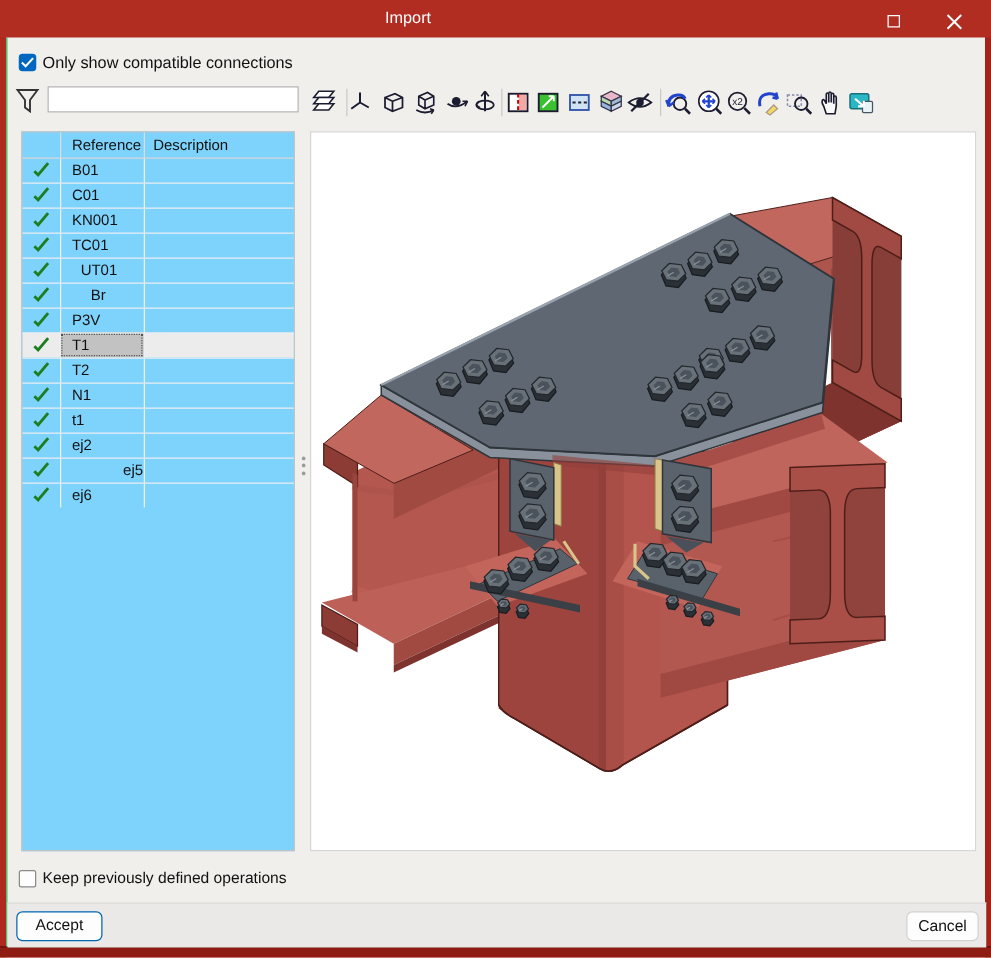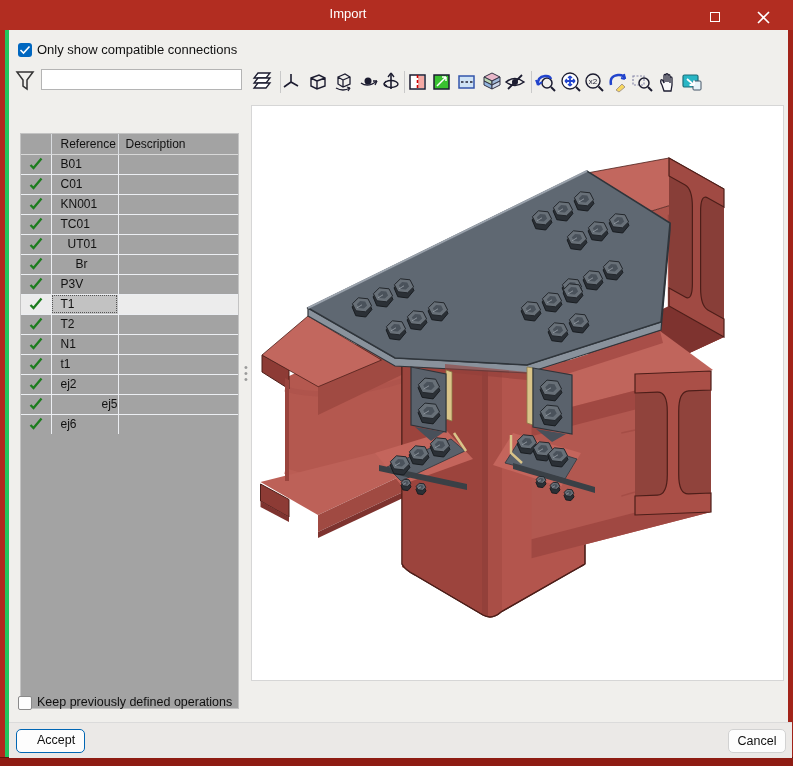--- a/index.html
+++ b/index.html
@@ -1,22 +1,22 @@
 <!DOCTYPE html>
 <html><head><meta charset="utf-8"><style>*{margin:0;padding:0;box-sizing:border-box;}body{width:793px;height:766px;background:#b12c21;font-family:"Liberation Sans",sans-serif;overflow:hidden;position:relative;}.abs{position:absolute;}</style></head><body>
 <div class="abs" style="left:0;top:0;width:793px;height:30px;background:#b22d21;"></div>
 <div class="abs" style="left:0;top:30px;width:5px;height:736px;background:#b0291e;"></div>
 <div class="abs" style="left:788px;top:30px;width:5px;height:736px;background:#a22319;"></div>
 <div class="abs" style="left:0;top:757px;width:793px;height:9px;background:#8e1c13;border-top:1px solid #63100a;"></div>
-<div class="abs" style="left:308px;top:0;width:80px;height:30px;color:#fff;font-size:13px;text-align:center;line-height:28px;">Import</div>
+<div class="abs" style="left:308px;top:0;width:80px;height:30px;color:#fff;font-size:13px;line-height:28px;">Import</div>
 <div class="abs" style="left:710px;top:12px;width:10px;height:10px;border:1.6px solid #fff;"></div>
 <svg class="abs" style="left:757px;top:11px;" width="13" height="13" viewBox="0 0 13 13">
     <path d="M1 1 L12 12 M12 1 L1 12" stroke="#fff" stroke-width="1.6"></path>
   </svg>
-<div class="abs" style="left:5px;top:30px;width:783px;height:727px;background:#f0efec;border-left:4px solid #22c55e;">
+<div class="abs" style="left:5px;top:30px;width:783px;height:727px;background:#f0efec;border-left:1px solid #22c55e;">
     <div class="abs" style="left:9px;top:13px;width:14px;height:14px;background:#0067c0;border-radius:3px;"></div>
     <svg class="abs" style="left:10px;top:15px;" width="12" height="10" viewBox="0 0 12 10">
       <path d="M1.5 5 L4.5 8 L10.5 1.5" stroke="#fff" stroke-width="1.6" fill="none"></path>
     </svg>
     <div class="abs" style="left:28px;top:12px;font-size:13px;color:#111;">Only show compatible connections</div>
     <svg class="abs" style="left:6px;top:40px;" width="20" height="22" viewBox="0 0 20 22">
       <path d="M2 2 L18 2 L12 10 L12 19 L8 16 L8 10 Z" fill="none" stroke="#333" stroke-width="1.5"></path>
     </svg>
     <div class="abs" style="left:32px;top:39px;width:201px;height:21px;background:#fff;border:1px solid #b4b4b4;"></div>
     <div class="abs" style="left:271px;top:41px;width:1px;height:22px;background:#c9c9c9;"></div>
@@ -102,21 +102,21 @@
         <path d="M17 16 L21 20" stroke="#1c1c30" stroke-width="2"></path>
       </svg></div>
     <div class="abs" style="left:647px;top:41px;"><svg width="22" height="22" viewBox="0 0 22 22">
         <path d="M8 20 L6 14 Q4 11 5 9 Q6 8 7 10 L8 12 L8 5 Q8 3.4 9 3.4 Q10 3.4 10 5 L10 11 L10 4 Q10 2.6 11 2.6 Q12 2.6 12 4 L12 11 L12 5 Q12 3.6 13 3.6 Q14 3.6 14 5.2 L14 12 L14 7 Q14 5.8 15 5.8 Q16 5.8 16 7 L16 14 L15 20 Z" fill="#fafafa" stroke="#1c1c30" stroke-width="1.3"></path>
       </svg></div>
     <div class="abs" style="left:672px;top:41px;"><svg width="22" height="22" viewBox="0 0 22 22">
         <rect x="2" y="4" width="15" height="12" rx="1.5" fill="#29b6c5" stroke="#1c6f7a" stroke-width="1.2"></rect>
         <rect x="12" y="10" width="8" height="9" rx="1" fill="#e8f4f8" stroke="#456" stroke-width="1"></rect>
         <path d="M6 8 L13 14 M13 14 L13 9.5 M13 14 L8.5 14" stroke="#fff" stroke-width="1.8" fill="none"></path>
       </svg></div>
-    <div class="abs" style="left:11px;top:75px;width:219px;height:576px;background:#a3a3a3;border:1px solid #c3c3c3;margin-top:28px;">
+    <div class="abs" style="left:11px;top:75px;width:219px;height:576px;background:#7dd3fc;border:1px solid #c3c3c3;">
       <table style="border-collapse:collapse;width:100%;font-size:12px;color:#111;table-layout:fixed;">
         <tbody>
           <tr style="height:20px;border-bottom:1px solid #d8d8d8;">
             <td style="width:30px;border-right:1px solid #d9dce0;"></td>
             <td style="width:67px;border-right:1px solid #d9dce0;padding-left:9px;">Reference</td>
             <td style="padding-left:7px;">Description</td>
           </tr>
           <tr style="height:20px;border-top:1px solid #eceef2;">
             <td style="text-align:center;border-right:1px solid #eceef2;padding-top:2px;"><svg width="16" height="14" viewBox="0 0 16 14">
                 <path d="M2.5 8 L5.5 11 L13.5 1.5" stroke="#1d7d1f" stroke-width="2.3" fill="none"></path>
@@ -415,14 +415,14 @@
           <path d="M548.0,331.8 L553.0,328.8" stroke="#8a9199" stroke-width="1" fill="none"></path>
           <polygon points="583.9,324.5 577.7,332.0 567.8,330.7 564.1,321.9 570.3,314.4 580.2,315.7" fill="#2b3036" stroke="#191d21" stroke-width="1"></polygon>
           <polygon points="583.6,320.9 577.6,326.8 568.0,325.8 564.4,318.7 570.4,312.8 580.0,313.8" fill="#687078" stroke="#23272c" stroke-width="1"></polygon>
           <polygon points="579.1,320.4 575.9,323.6 570.8,323.0 568.9,319.2 572.1,316.0 577.2,316.6" fill="#4a525b"></polygon>
           <path d="M569.0,322.8 L574.0,319.8" stroke="#8a9199" stroke-width="1" fill="none"></path>
         </svg></div>
     </div>
     <div class="abs" style="left:9px;top:666px;width:14px;height:14px;background:#fdfdfd;border:1px solid #8a8a8a;border-radius:2px;"></div>
     <div class="abs" style="left:28px;top:665px;font-size:12.5px;color:#111;">Keep previously defined operations</div>
     <div class="abs" style="left:0px;top:692px;width:783px;height:36px;background:#ebe9e7;border-top:1px solid #dbdbdb;"></div>
-    <div class="abs" style="left:7px;top:699px;width:69px;height:24px;border:1.6px solid #0066b4;border-radius:5px;background:#fdfdfd;font-size:12.5px;color:#111;text-align:left;line-height:21px;padding-left:20px;">Accept</div>
+    <div class="abs" style="left:7px;top:699px;width:69px;height:24px;border:1.6px solid #0066b4;border-radius:5px;background:#fdfdfd;font-size:12.5px;color:#111;text-align:center;line-height:21px;">Accept</div>
     <div class="abs" style="left:719px;top:699px;width:58px;height:24px;border:1px solid #d2d2d2;border-radius:5px;background:#fdfdfd;font-size:12.5px;color:#111;text-align:center;line-height:22px;">Cancel</div>
   </div>
 </body></html>

